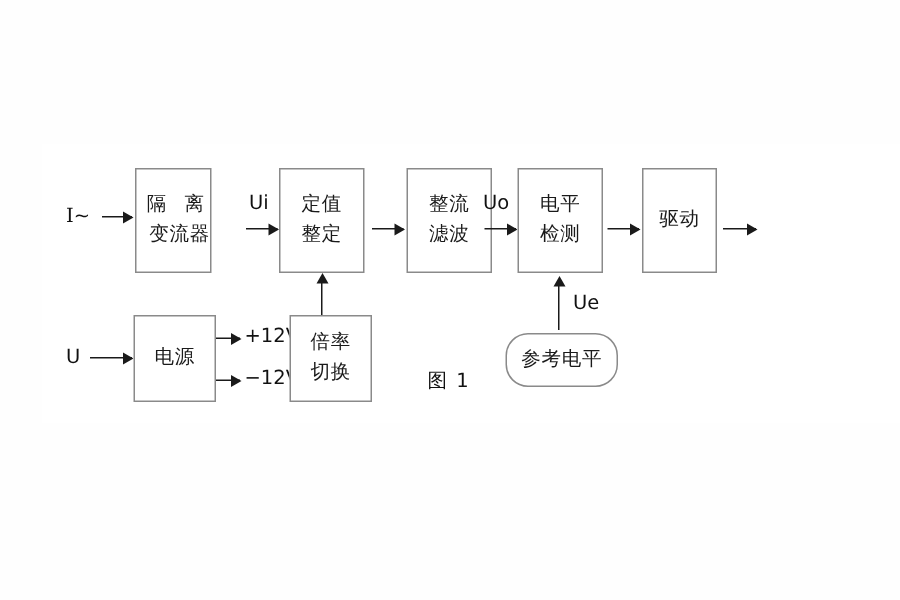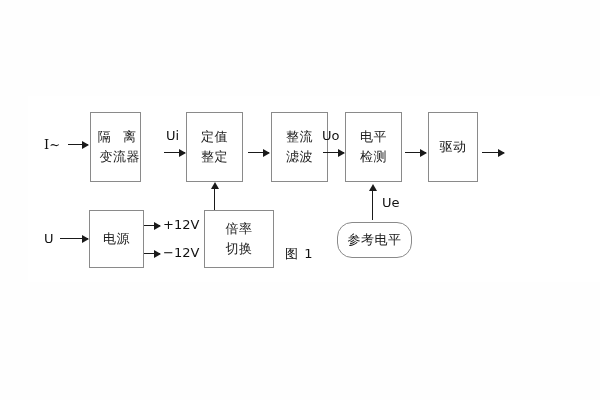--- a/index.html
+++ b/index.html
@@ -146,21 +146,21 @@
   <div class="box" style="left:89px; top:210px; width:55px; height:58px;">
     <span class="ln">电源</span>
   </div>
 
   <div class="harrow" style="left:144px; top:225px; width:16px;"></div>
   <div class="label" style="left:163px; top:218px;">+12V</div>
 
   <div class="harrow" style="left:144px; top:253px; width:16px;"></div>
   <div class="label" style="left:163px; top:246px;">−12V</div>
 
-  <div class="box" style="left:204px; top:210px; width:70px; height:58px;">
+  <div class="box" style="left:193px; top:210px; width:55px; height:58px;">
     <span class="ln">倍率</span>
     <span class="ln">切换</span>
   </div>
 
   <div class="varrow" style="left:214px; top:188px; height:22px;"></div>
 
   <div class="box" style="left:337px; top:222px; width:75px; height:36px;border-radius:15px;">
     <span class="ln">参考电平</span>
   </div>
 

